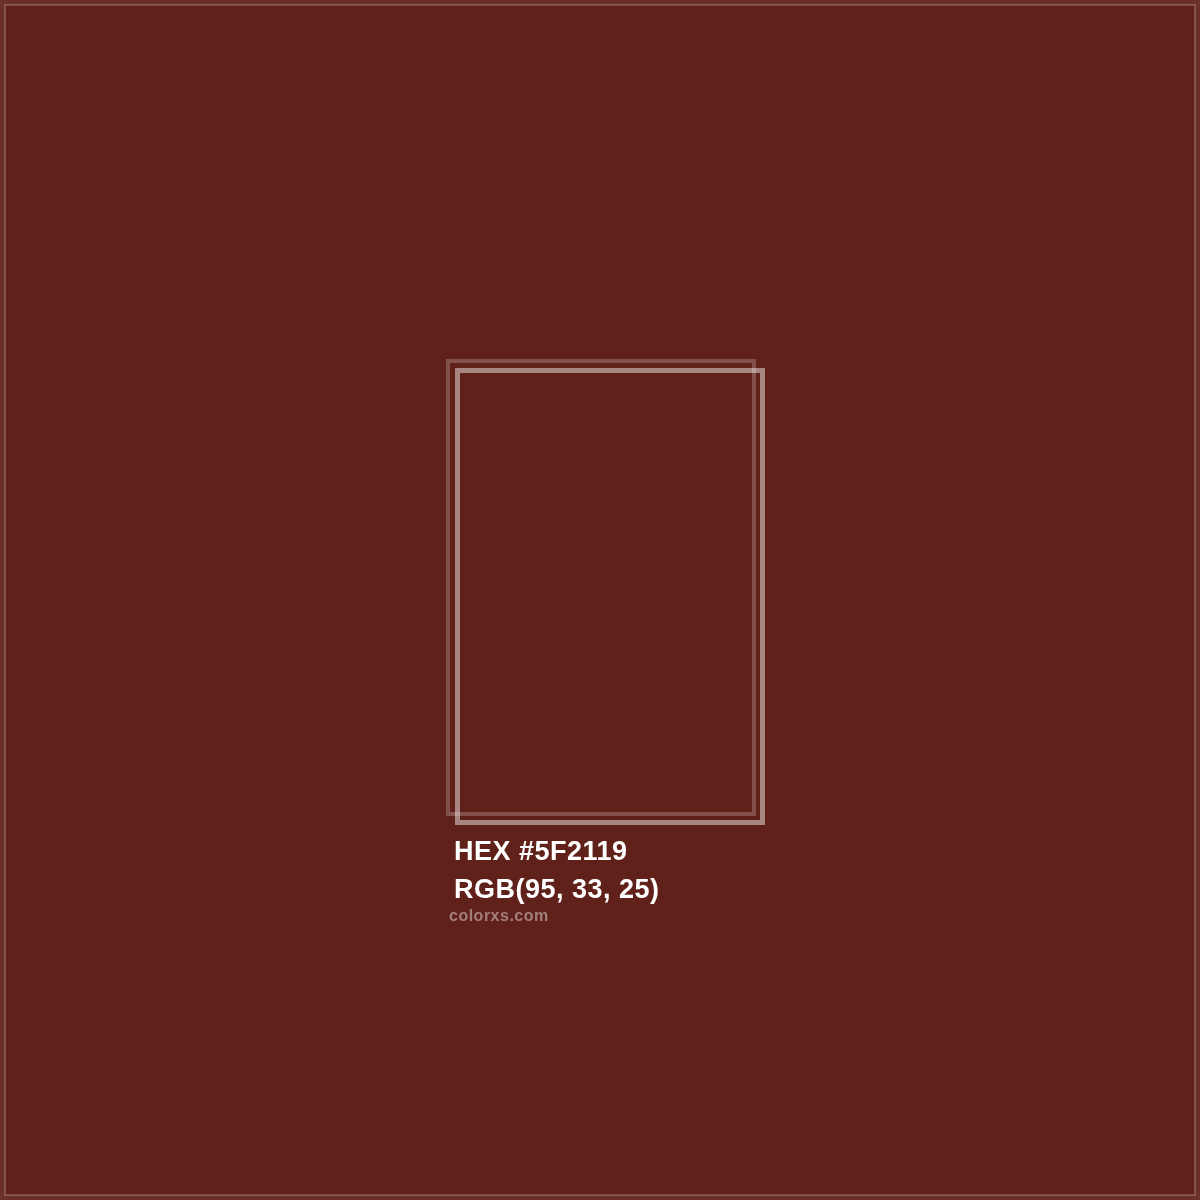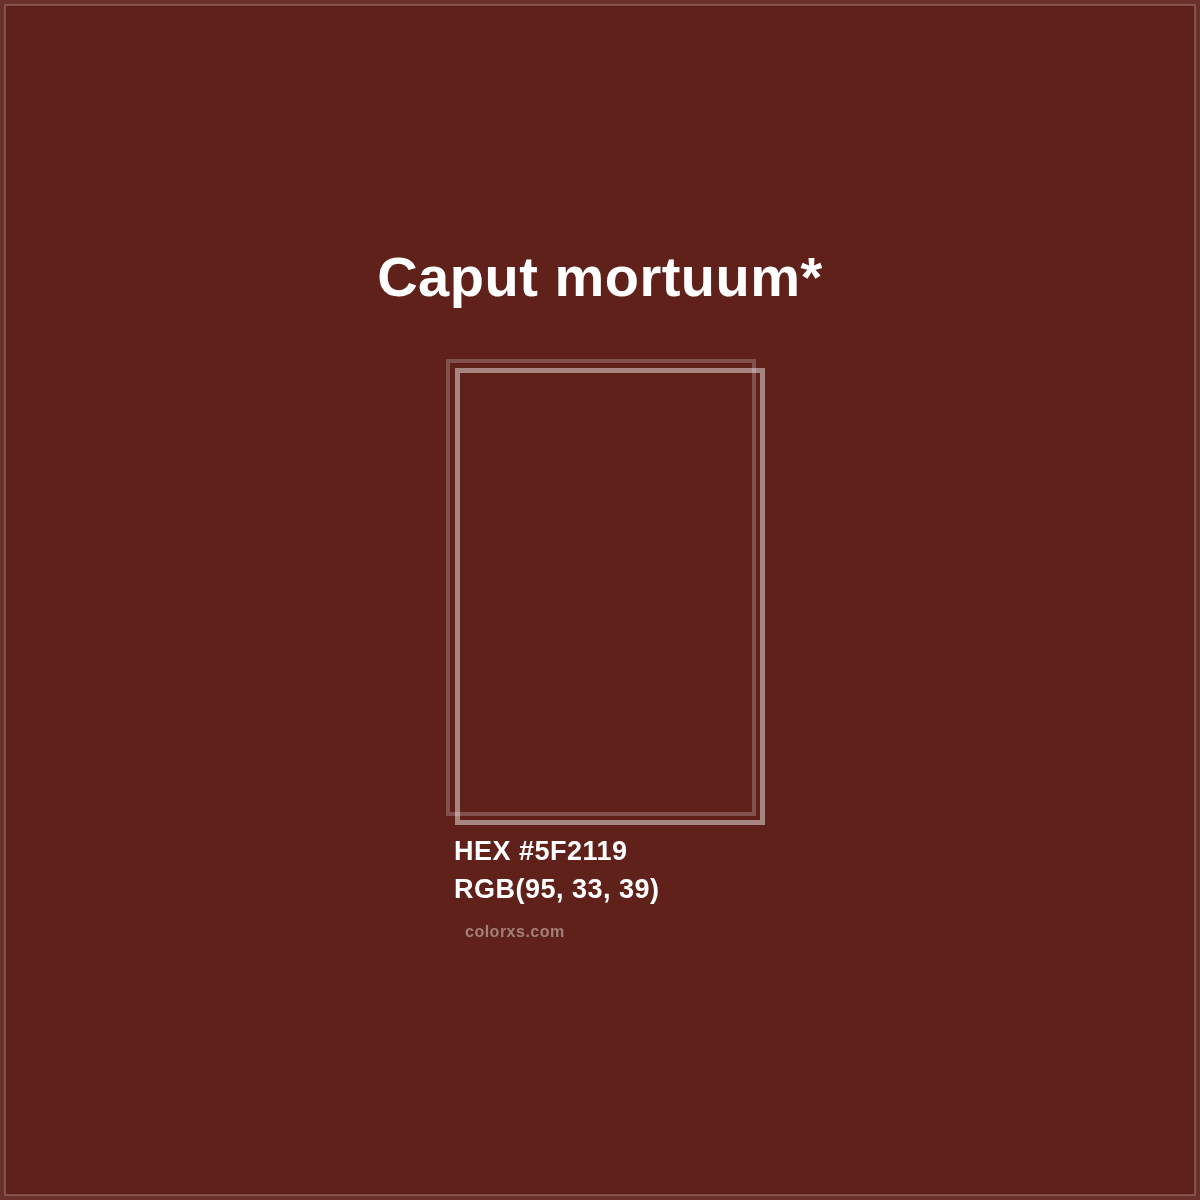--- a/index.html
+++ b/index.html
@@ -69,41 +69,40 @@
     color: #FFFFFF;
     letter-spacing: 0.5px;
     white-space: nowrap;
   }
   .hex-label  { top: 834px; }
   .rgb-label  { top: 872px; }
   .watermark {
     position: absolute;
     left: 449px;
     top: 908px;
-    margin: 16px;
+    margin: 0;
     font-size: 16px;
     font-weight: 700;
     line-height: 1;
     color: rgba(255,255,255,0.42);
     letter-spacing: 0.5px;
     white-space: nowrap;
   }
 </style>
 </head>
 <body>
 
 <div class="page">
 
   <div class="edge-glow"></div>
   <div class="edge-line"></div>
 
-  <h1 class="color-title">Caput mortuum*</h1>
 
   <div class="swatch-frame back"></div>
   <div class="swatch-frame front"></div>
 
   <p class="value-label hex-label">HEX #5F2119</p>
 
-  <p class="value-label rgb-label">RGB(95, 33, 39)</p>
+  <p class="value-label rgb-label">RGB(95, 33, 25)</p>
 
   <p class="watermark">colorxs.com</p>
 
 </div>
 
 </body></html>

